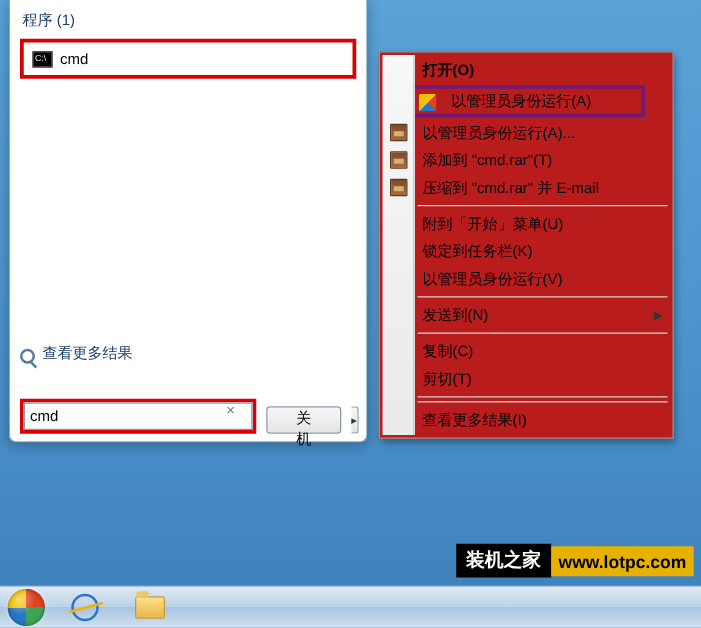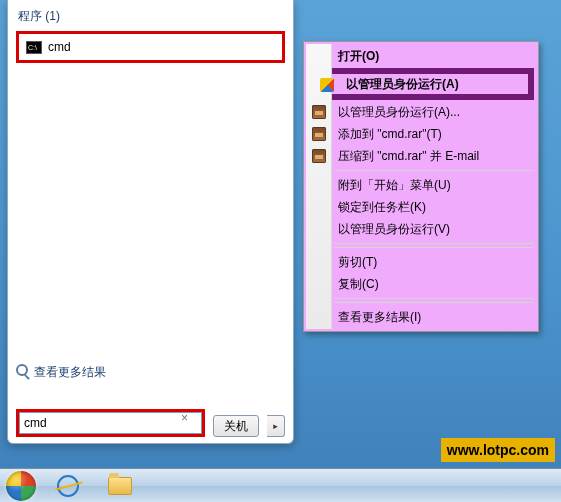--- a/index.html
+++ b/index.html
@@ -3,21 +3,21 @@
 <meta charset="utf-8">
 <style>
   * { margin: 0; padding: 0; box-sizing: border-box; font-family: "Microsoft YaHei", Tahoma, sans-serif; }
   body {
     width: 561px; height: 502px;
     background: linear-gradient(180deg, #5aa3d8 0%, #4a92cc 60%, #3e7fb8 100%);
     position: relative; overflow: hidden;
   }
   
   .start-panel {
-    position: absolute; left: 7px; top: 0; width: 287px; height: 444px;
+    position: absolute; left: 7px; top: 0; width: 287px; height: 354px;
     background: #fff; border: 1px solid #93a9c0; border-top: none;
     border-radius: 0 0 6px 6px;
     box-shadow: 0 2px 10px rgba(0,0,0,.3);
   }
   .panel-inner { position: relative; width: 100%; height: 100%; padding: 4px 8px 8px; }
   .section-header {
     font-size: 12px; color: #1a3e6e; padding: 4px 2px 6px;
   }
   .result-box {
     border: 3px solid #d90000; padding: 2px;
@@ -28,48 +28,48 @@
     padding: 3px 4px; font-size: 12px;
   }
   .cmd-icon {
     width: 16px; height: 13px; background: #000; border: 1px solid #555;
     display: flex; align-items: center; justify-content: flex-start;
     padding-left: 1px;
   }
   .cmd-icon span { color:#eee; font-size:7px; line-height:7px; }
   .see-more {
     position: absolute; left: 8px; bottom: 62px;
-    display: flex; align-items: flex-start; gap: 6px; font-size: 12px; color: #1a3e6e;
+    display: flex; align-items: flex-end; gap: 6px; font-size: 12px; color: #1a3e6e;
   }
   .search-wrap {
     position: absolute; left: 8px; bottom: 6px; width: 270px; height: 48px;
     display: flex; align-items: flex-end; gap: 8px;
   }
   .search-border { border: 3px solid #d90000; padding: 0; }
   .search-input {
     width: 183px; height: 22px; border: 1px solid #7a9ac0;
     font-size: 12px; padding: 2px 18px 2px 4px; background: #fff;
   }
   .search-x {
     position: absolute; left: 165px; bottom: 12px; font-size: 12px; color: #6a7a8a; cursor: pointer;
   }
   .shutdown-btn {
-    height: 22px; padding: 0 10px; font-size: 12px;
+    height: 22px; padding: 0 23px; font-size: 12px;
     background: linear-gradient(#f7f7f7,#e4e4e4); border: 1px solid #8a9aad;
     border-radius: 3px; cursor: pointer;
   }
   .shutdown-arrow {
     width: 18px; height: 22px; border: 1px solid #8a9aad; border-left: none;
     background: linear-gradient(#f7f7f7,#e4e4e4); border-radius: 0 3px 3px 0;
     display:flex; align-items:center; justify-content:center; cursor: pointer;
   }
   
   .context-menu {
     position: absolute; left: 303px; top: 41px; width: 236px;
-    background: #f0abfc; border: 1px solid #979797;
+    background: #b91c1c; border: 1px solid #979797;
     box-shadow: 2px 3px 6px rgba(0,0,0,.35);
     padding: 3px 2px; font-size: 12px;
   }
   .cm-strip {
     position: absolute; left: 2px; top: 2px; bottom: 2px; width: 26px;
     background: linear-gradient(#f7f7f7,#eaeaea); border-right: 1px solid #d9d9d9;
   }
   .cm-item {
     position: relative; display: flex; align-items: center;
     height: 22px; padding-left: 32px; padding-right: 18px; cursor: default;
@@ -77,21 +77,21 @@
   .cm-item .ico {
     position: absolute; left: 5px; top: 3px; width: 16px; height: 16px;
     display:flex; align-items:center; justify-content:center; font-size:12px;
   }
   .cm-bold { font-weight: 700; }
   .cm-sep { height: 1px; margin: 3px 2px 3px 28px; background: #d4d4d4; }
   .cm-sub::after {
     content: "▶"; position: absolute; right: 6px; font-size: 9px; color: #333;
   }
   .cm-highlight {
-    border: 6px solid #701a75; margin: 1px 2px; height: auto; font-weight: bold;
+    border: 3px solid #701a75; margin: 1px 20px; height: auto;
   }
   .cm-highlight .cm-item { height: 20px; }
   .shield {
     width:14px; height:14px; border-radius:2px;
     background:
       linear-gradient(135deg,#f2c200 0 50%,transparent 0) ,
       linear-gradient(225deg,#d42 0 50%,transparent 0),
       linear-gradient(315deg,#2a77c9 0 50%,transparent 0),
       linear-gradient(45deg,#3aa655 0 50%,transparent 0);
   }
@@ -123,21 +123,21 @@
   }
   .ie-ico { width:22px; height:22px; border:2px solid #2a77c9; border-radius:50%; position:relative;}
   .ie-ico::after{content:"";position:absolute;left:-4px;top:8px;width:28px;height:2px;background:#f2b200;transform:rotate(-15deg);}
   .folder-ico { width:24px; height:18px; background:linear-gradient(#ffe08a,#e8b84a); border:1px solid #c79a3a; border-radius:2px; position:relative;}
   .folder-ico::before{content:"";position:absolute;left:0;top:-5px;width:10px;height:5px;background:#e8c86a;border-radius:2px 2px 0 0;}
   .watermark {
     position:absolute; right:6px; bottom:40px;
     display:flex; align-items:center; gap:0;
   }
   .wm-box1{background:#000;color:#fff;font-size:15px;padding:4px 8px;font-weight:600;}
-  .wm-box2{background:#e7b100;color:#000;font-size:14px;padding:4px 6px;font-weight:700;margin-left:40px;}
+  .wm-box2{background:#e7b100;color:#000;font-size:14px;padding:4px 6px;font-weight:700;}
   .mag { width:12px;height:12px;border:2px solid #5a7aa0;border-radius:50%;position:relative;display:inline-block;}
   .mag::after{content:"";position:absolute;right:-4px;bottom:-4px;width:6px;height:2px;background:#5a7aa0;transform:rotate(45deg);}
 </style>
 </head>
 <body>
 
 <div class="start-panel">
   <div class="panel-inner">
     <div class="section-header">程序 (1)</div>
     <div class="result-box">
@@ -209,41 +209,45 @@
   </div>
   <div class="cm-item">
     <span>锁定到任务栏(K)</span>
   </div>
   <div class="cm-item">
     <span>以管理员身份运行(V)</span>
   </div>
 
   <div class="cm-sep"></div>
 
-
-  <div class="cm-sep"></div>
-
+  <div class="cm-item cm-sub">
+    <span>发送到(N)</span>
+  </div>
+
+  <div class="cm-sep"></div>
+
+  <div class="cm-item">
+    <span>复制(C)</span>
+  </div>
   <div class="cm-item">
     <span>剪切(T)</span>
   </div>
-  <div class="cm-item">
-    <span>复制(C)</span>
-  </div>
 
   <div class="cm-sep"></div>
 
 
   <div class="cm-sep"></div>
 
   <div class="cm-item">
     <span>查看更多结果(I)</span>
   </div>
 </div>
 
 <div class="watermark">
+  <div class="wm-box1">装机之家</div>
   <div class="wm-box2">www.lotpc.com</div>
 </div>
 
 <div class="taskbar">
   <div class="start-orb">
     <div class="orb"></div>
   </div>
   <div class="tb-btn">
     <div class="ie-ico"></div>
   </div>

